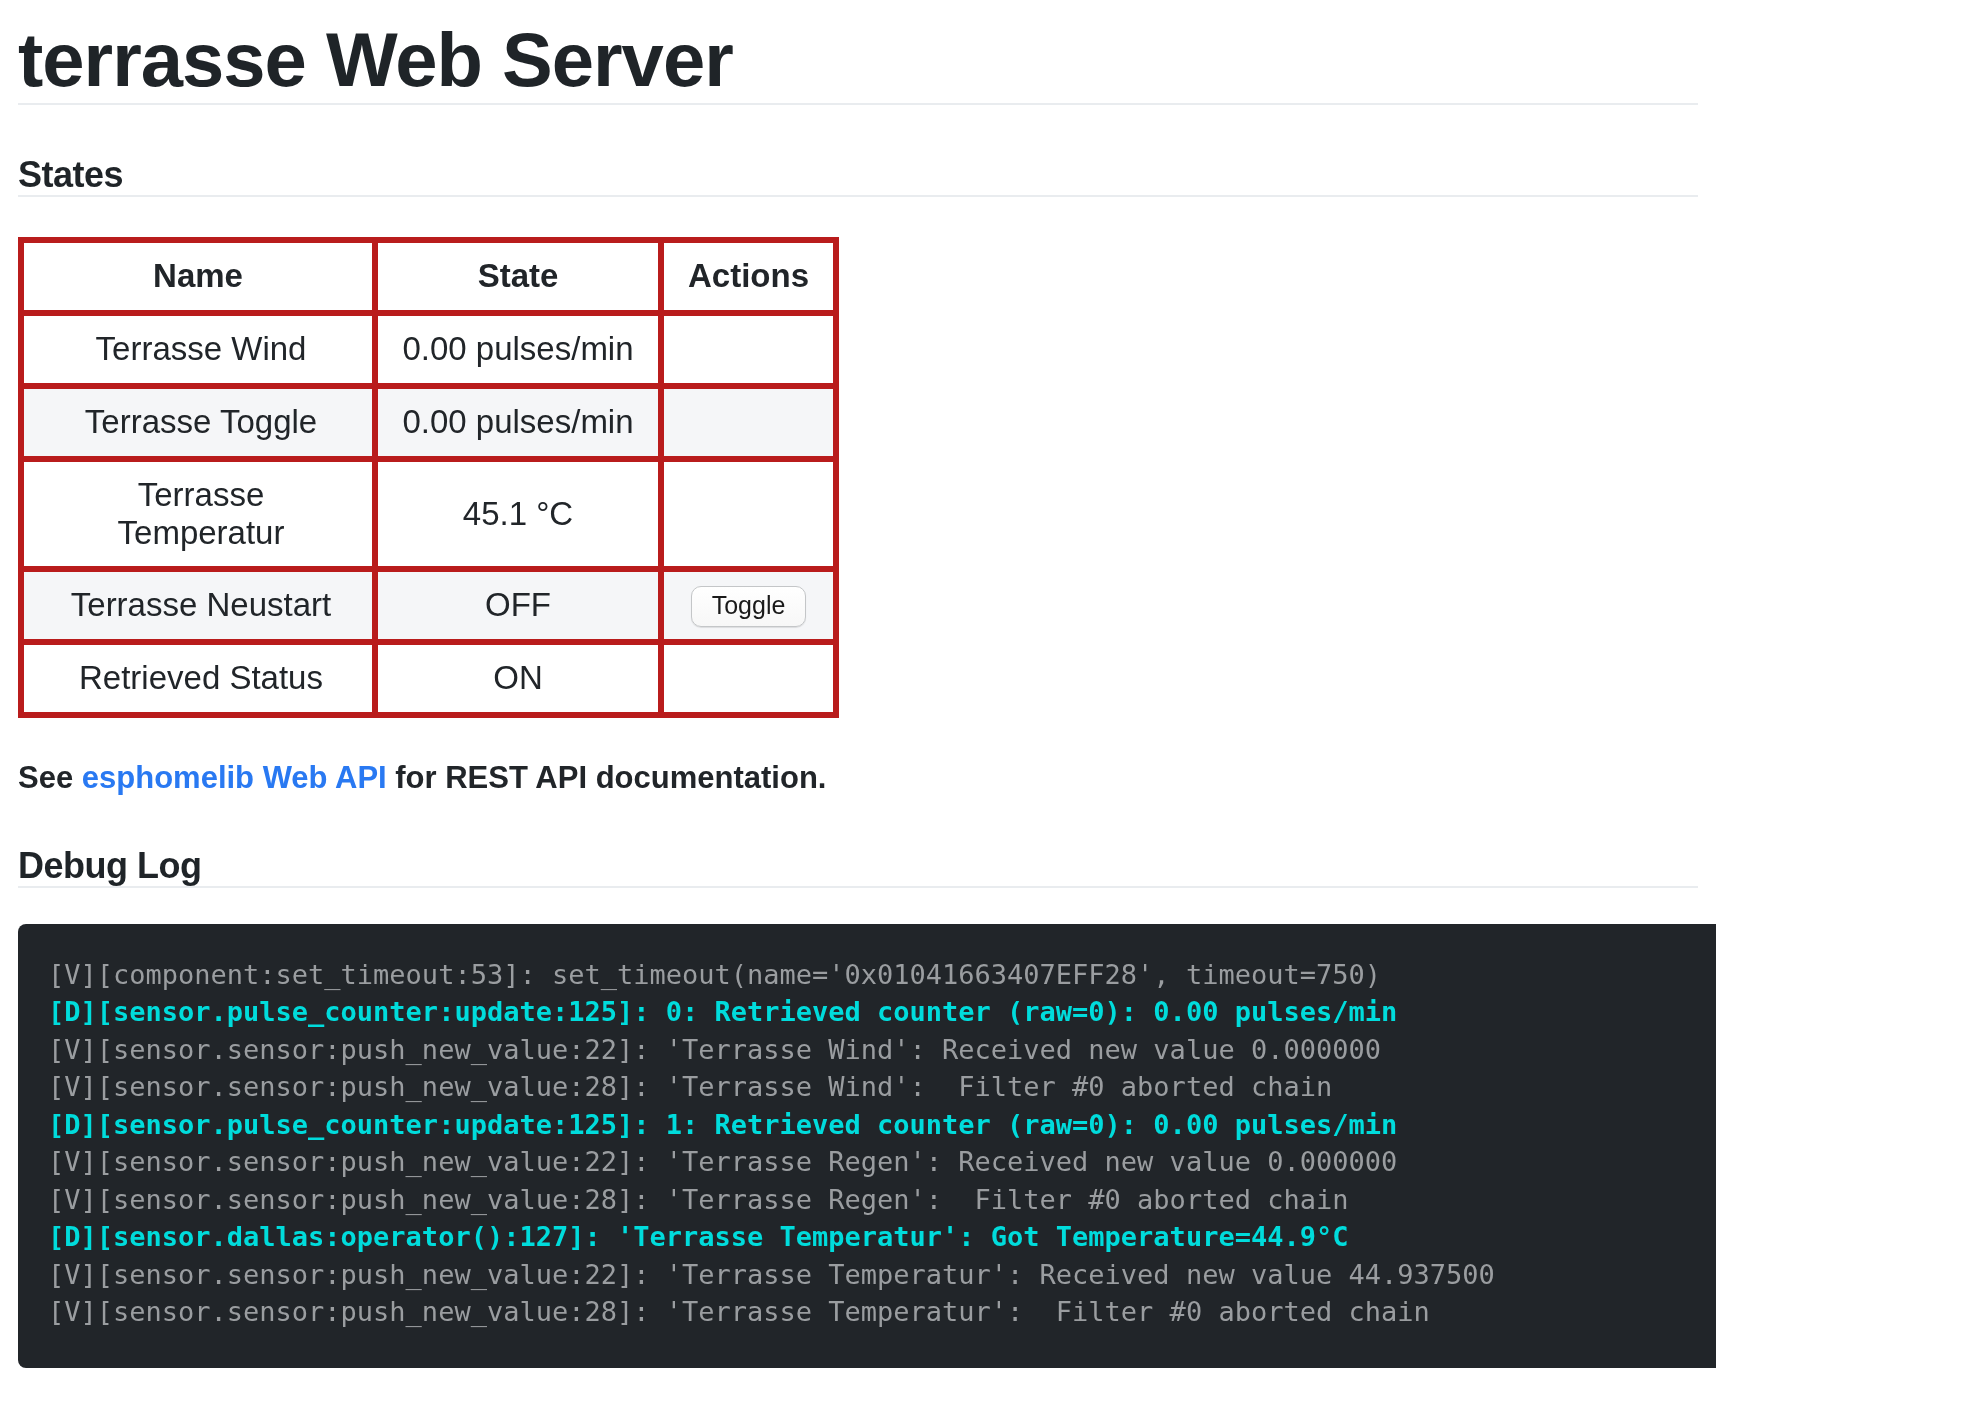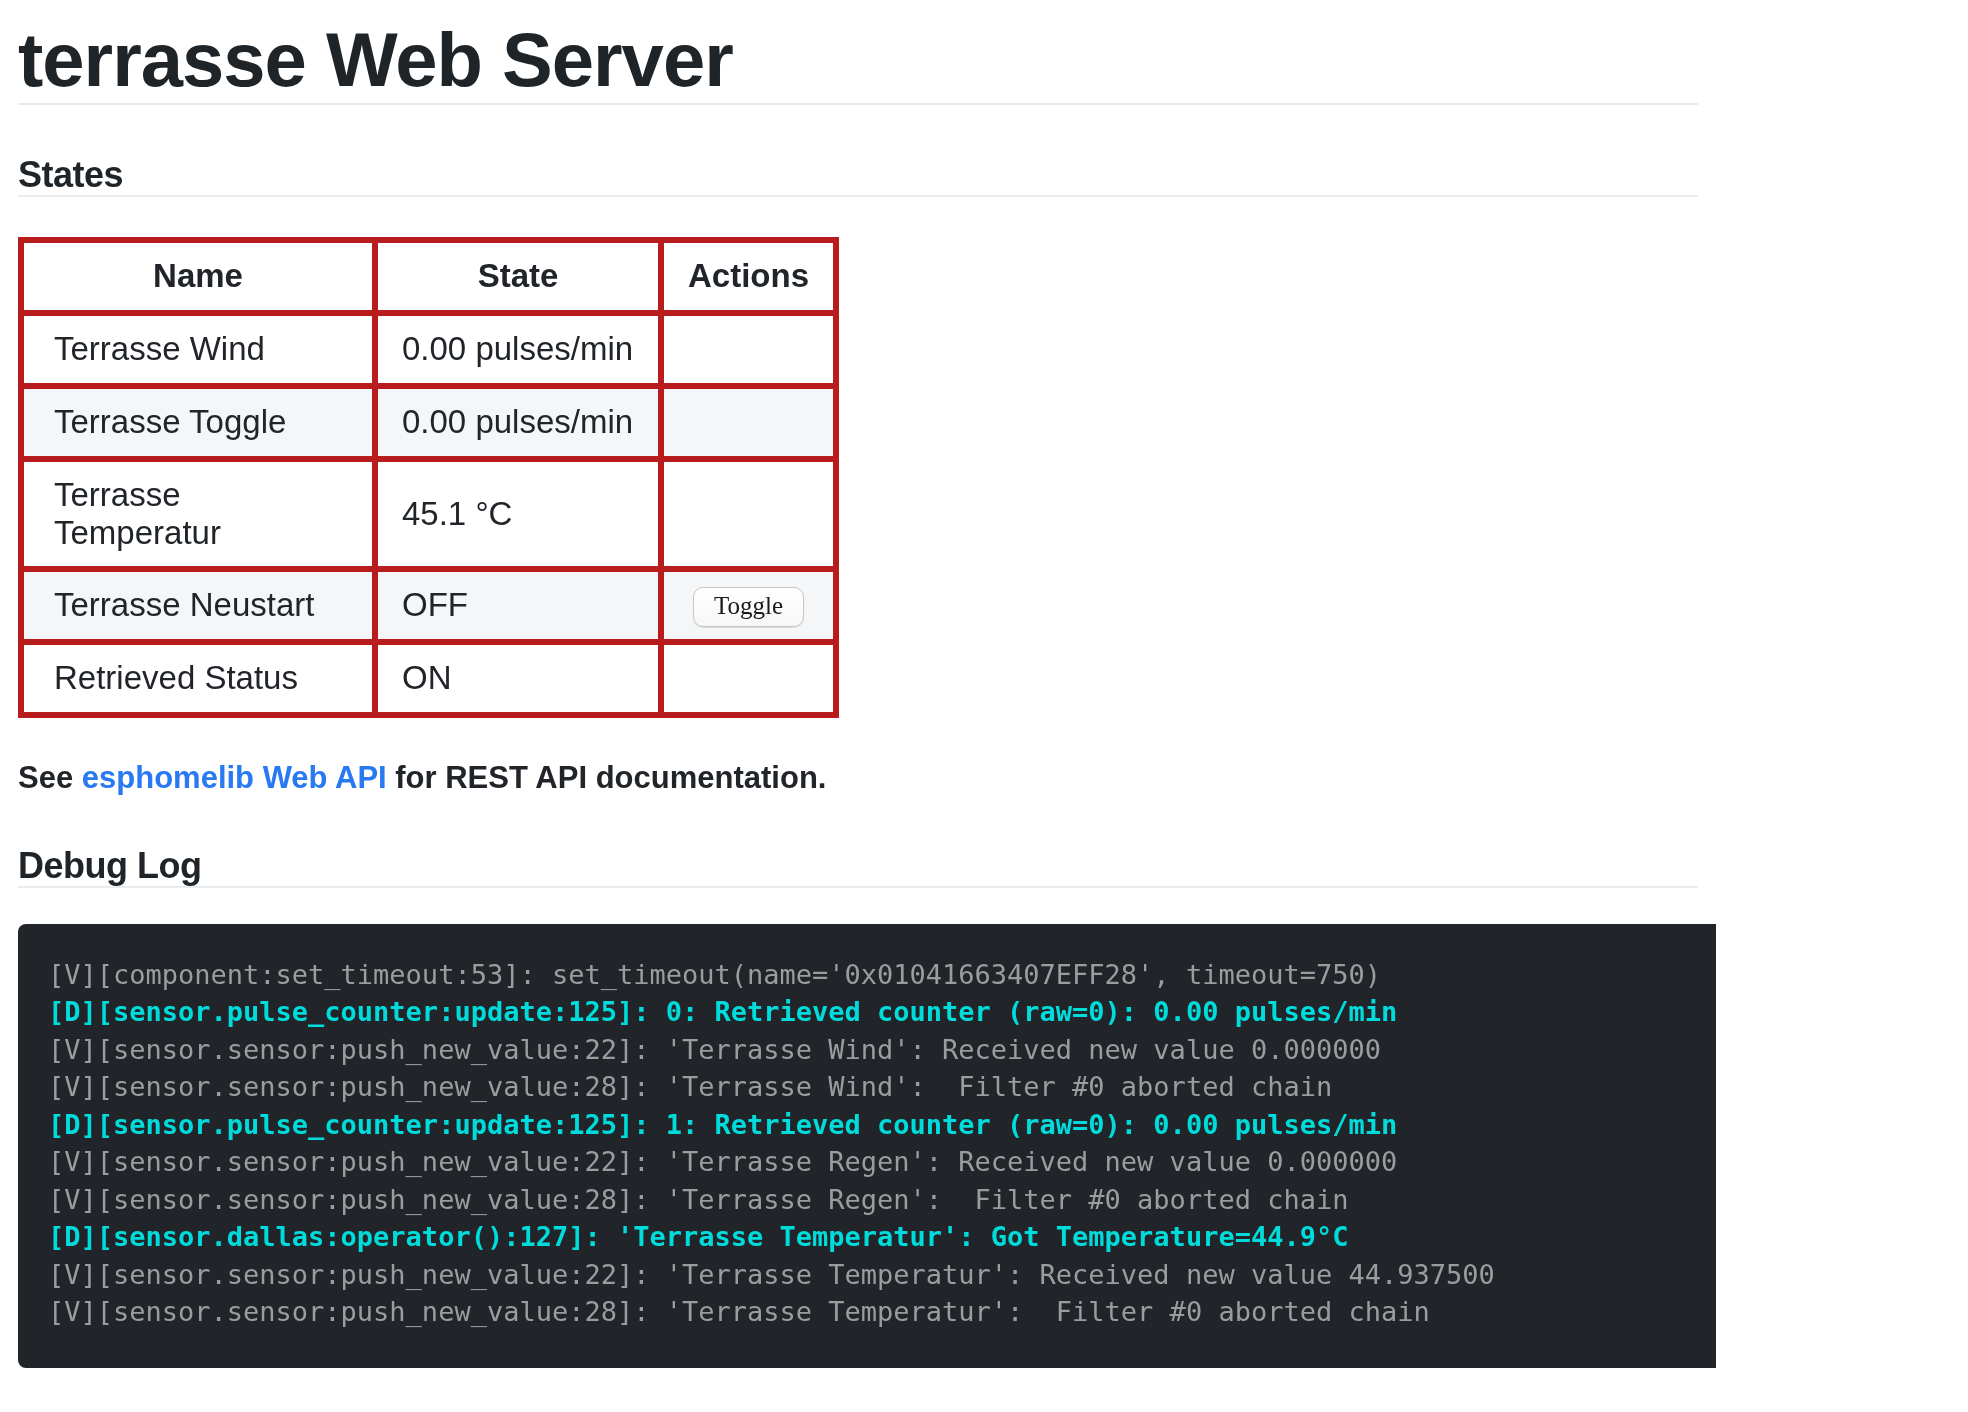--- a/index.html
+++ b/index.html
@@ -51,26 +51,26 @@
     box-sizing: border-box;
     height: 73px;
     padding: 14px 24px;
     vertical-align: middle;
   }
   .states-table th {
     font-weight: bold;
     text-align: center;
     background: #ffffff;
   }
-  .states-table td { text-align: left; }
+  .states-table td { text-align: center; }
   .states-table td.cell-name { padding-left: 30px; }
   .states-table td.cell-actions { text-align: center; padding: 8px; }
   .states-table tbody tr:nth-child(even) { background: #f5f6f8; }
   .toggle-button {
-    font-family: Liberation Serif, serif;
+    font-family: Liberation Sans, sans-serif;
     font-size: 25px;
     color: #1a1a1a;
     background: linear-gradient(#ffffff, #f7f7f7);
     border: 1px solid #c4c6c8;
     border-radius: 10px;
     padding: 4px 20px 6px 20px;
     box-shadow: 0 1px 1px rgba(0,0,0,0.10);
     cursor: pointer;
   }
   p.api-note {

